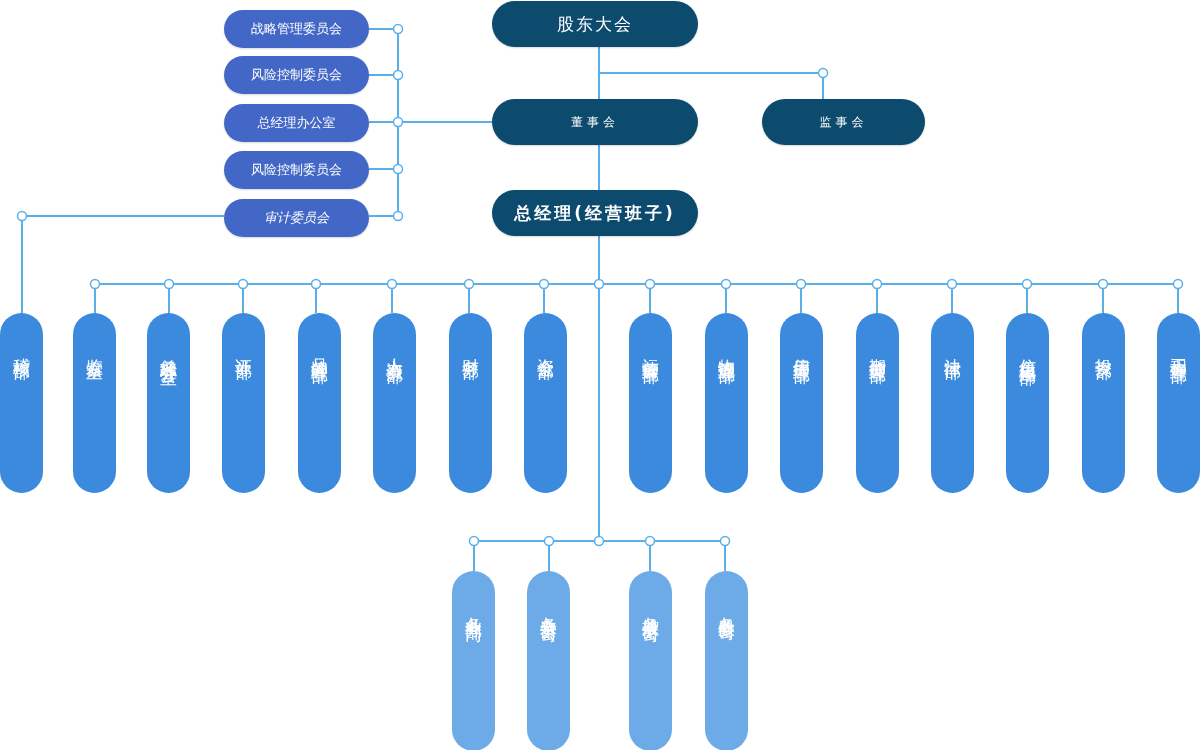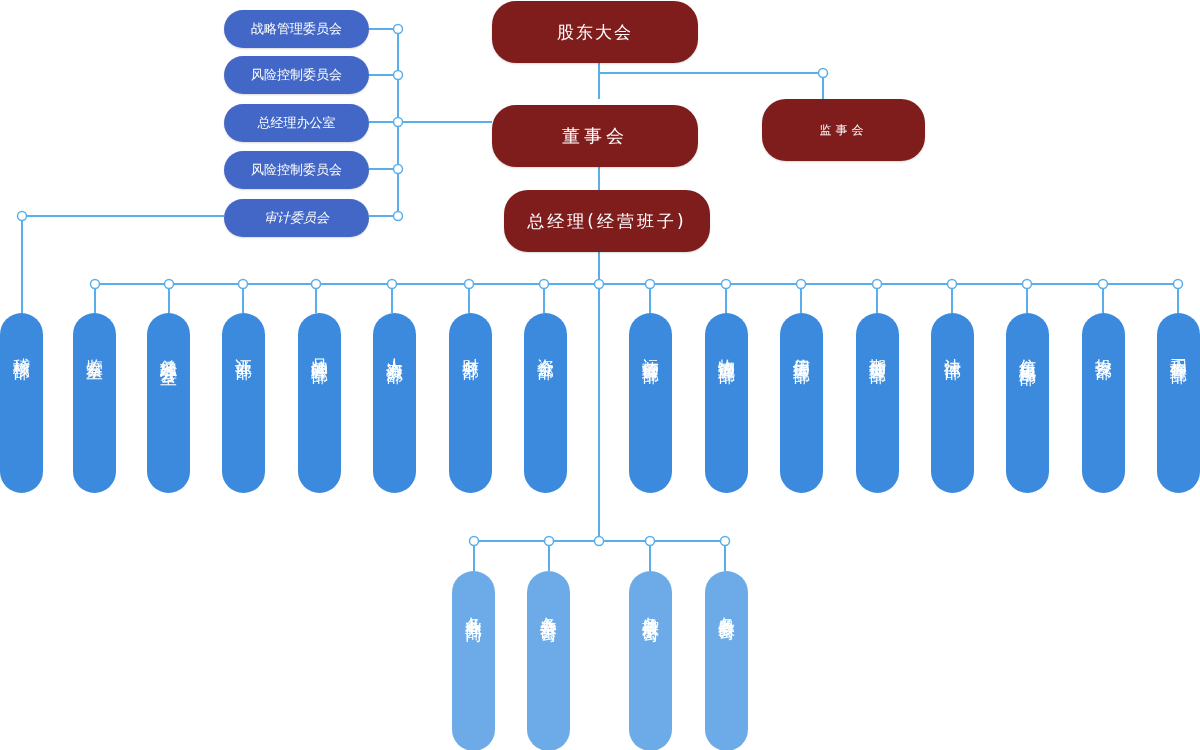--- a/index.html
+++ b/index.html
@@ -1,21 +1,21 @@
 <!DOCTYPE html>
 <html><head>
 <meta charset="utf-8">
 <style>
   html, body { margin: 0; padding: 0; background: #ffffff; }
   body { width: 1200px; height: 750px; position: relative; overflow: hidden;
          font-family: "DejaVu Sans", "Liberation Sans", sans-serif; }
   #lines { position: absolute; left: 0; top: 0; width: 1200px; height: 750px; }
   .node { position: absolute; color: #ffffff; display: flex; align-items: center;
           justify-content: center; box-sizing: border-box; text-align: center; }
-  .top { background: #7f1d1d; border-radius: 24px; height: 62px;
+  .top { background: #0c4a6e; border-radius: 24px; height: 46px;
          box-shadow: 0 1px 2px rgba(0,0,0,0.15); letter-spacing: 2px; }
   .committee { background: #4267C6; border-radius: 19px; height: 38px; width: 145px;
                font-size: 13px; left: 224px; box-shadow: 0 1px 2px rgba(0,0,0,0.15); }
   .dept { background: #3B8ADD; width: 43px; height: 180px; top: 313px;
           border-radius: 22px; writing-mode: vertical-rl; text-orientation: upright;
           font-size: 17px; justify-content: flex-start; padding-top: 32px;
           line-height: 43px; letter-spacing: 2px; }
   .sub { background: #6DABE8; width: 43px; height: 180px; top: 571px;
          border-radius: 22px; writing-mode: vertical-rl; text-orientation: upright;
          font-size: 17px; justify-content: flex-start; padding-top: 32px;
@@ -84,23 +84,23 @@
     <line x1="549" y1="541" x2="549" y2="571" stroke="#5AAEEA" stroke-width="2"></line>
     <circle cx="549" cy="541" r="4.5" fill="#ffffff" stroke="#5AAEEA" stroke-width="1.5"></circle>
     <line x1="650" y1="541" x2="650" y2="571" stroke="#5AAEEA" stroke-width="2"></line>
     <circle cx="650" cy="541" r="4.5" fill="#ffffff" stroke="#5AAEEA" stroke-width="1.5"></circle>
     <line x1="725" y1="541" x2="725" y2="571" stroke="#5AAEEA" stroke-width="2"></line>
     <circle cx="725" cy="541" r="4.5" fill="#ffffff" stroke="#5AAEEA" stroke-width="1.5"></circle>
     <circle cx="599" cy="541" r="4.5" fill="#ffffff" stroke="#5AAEEA" stroke-width="1.5"></circle>
   </svg>
 
 <div class="node top" style="left:492px; top:1px; width:206px; font-size:17px;">股东大会</div>
-<div class="node top" style="left:492px; top:105px; width:206px; font-size:18px; letter-spacing:4px;">董事会</div>
+<div class="node top" style="left:492px; top:99px; width:206px; font-size:12px; letter-spacing:4px;">董事会</div>
 <div class="node top" style="left:762px; top:99px; width:163px; font-size:12px; letter-spacing:4px;">监事会</div>
-<div class="node top" style="left:504px; top:190px; width:206px; font-size:17px; letter-spacing:3px;">总经理(经营班子)</div>
+<div class="node top" style="left:492px; top:190px; width:206px; font-size:17px; letter-spacing:3px;font-weight:bold;">总经理(经营班子)</div>
 
 <div class="node committee" style="top:10px;">战略管理委员会</div>
 <div class="node committee" style="top:56px;">风险控制委员会</div>
 <div class="node committee" style="top:104px;">总经理办公室</div>
 <div class="node committee" style="top:151px;font-family:Liberation Serif, serif;">风险控制委员会</div>
 <div class="node committee" style="top:199px;font-style:italic;">审计委员会</div>
 
 <div class="node dept" style="left:0px;">稽核部</div>
 
 <div class="node dept" style="left:73px;">监察室</div>

